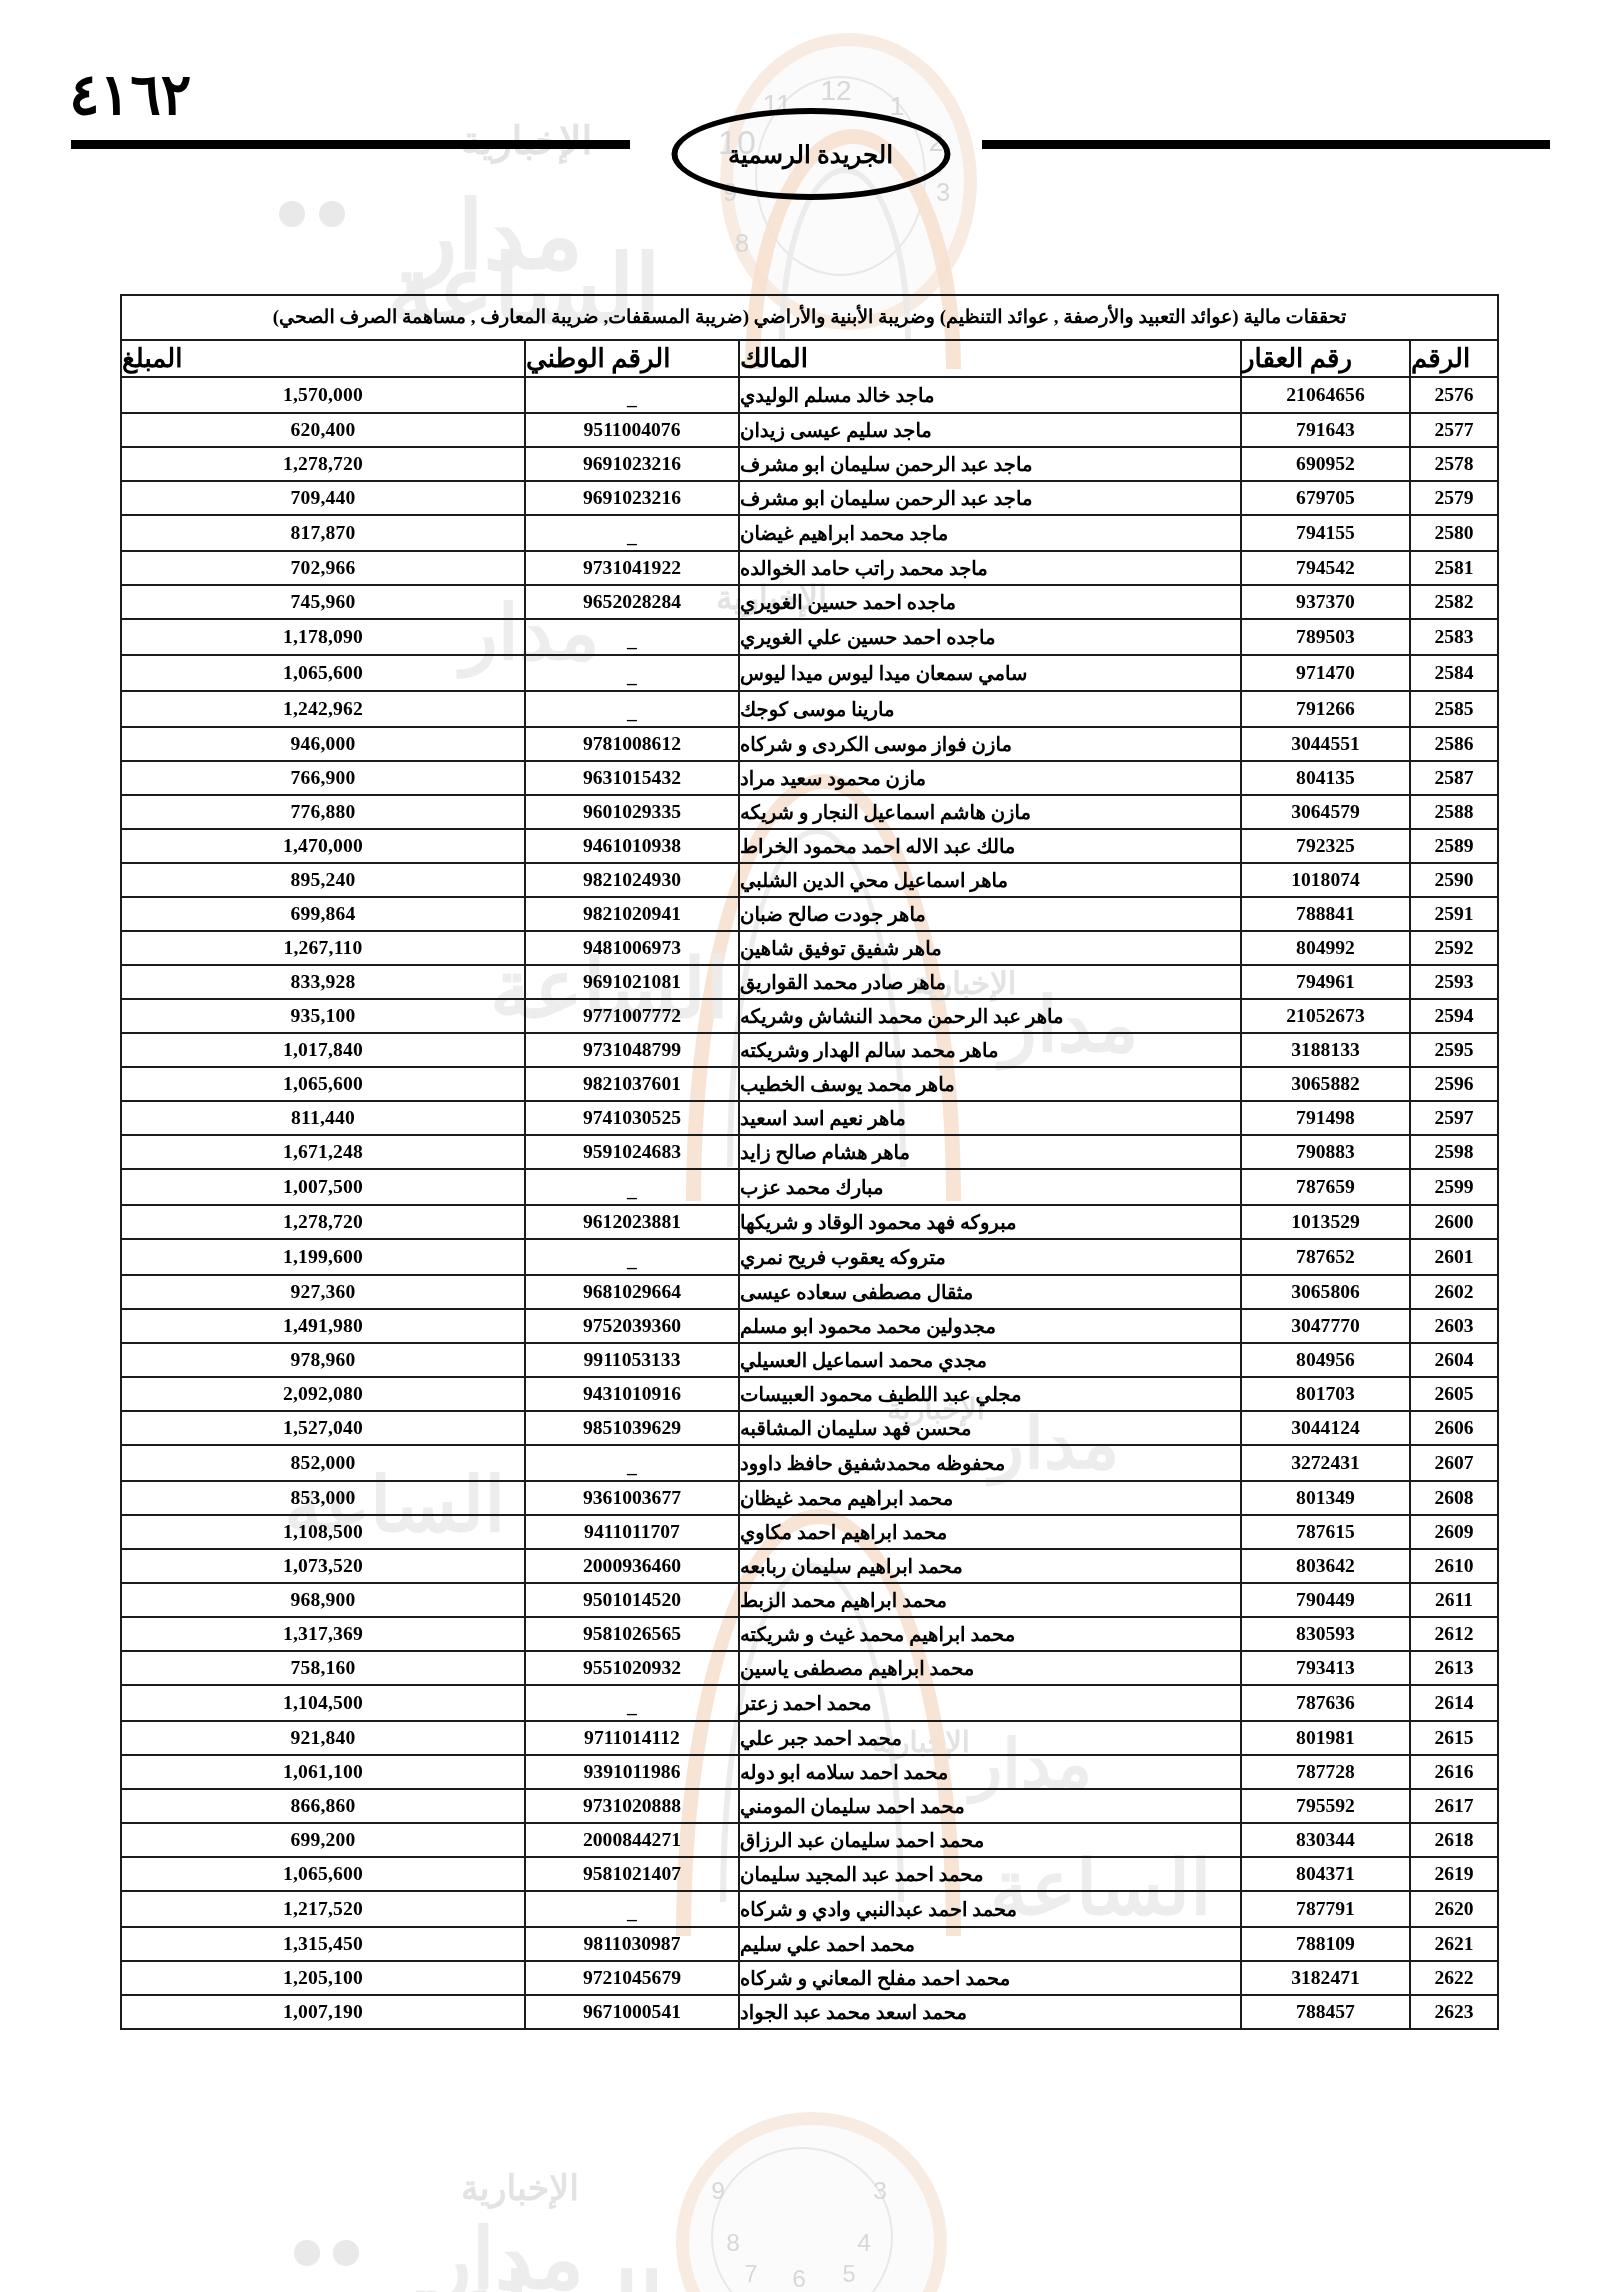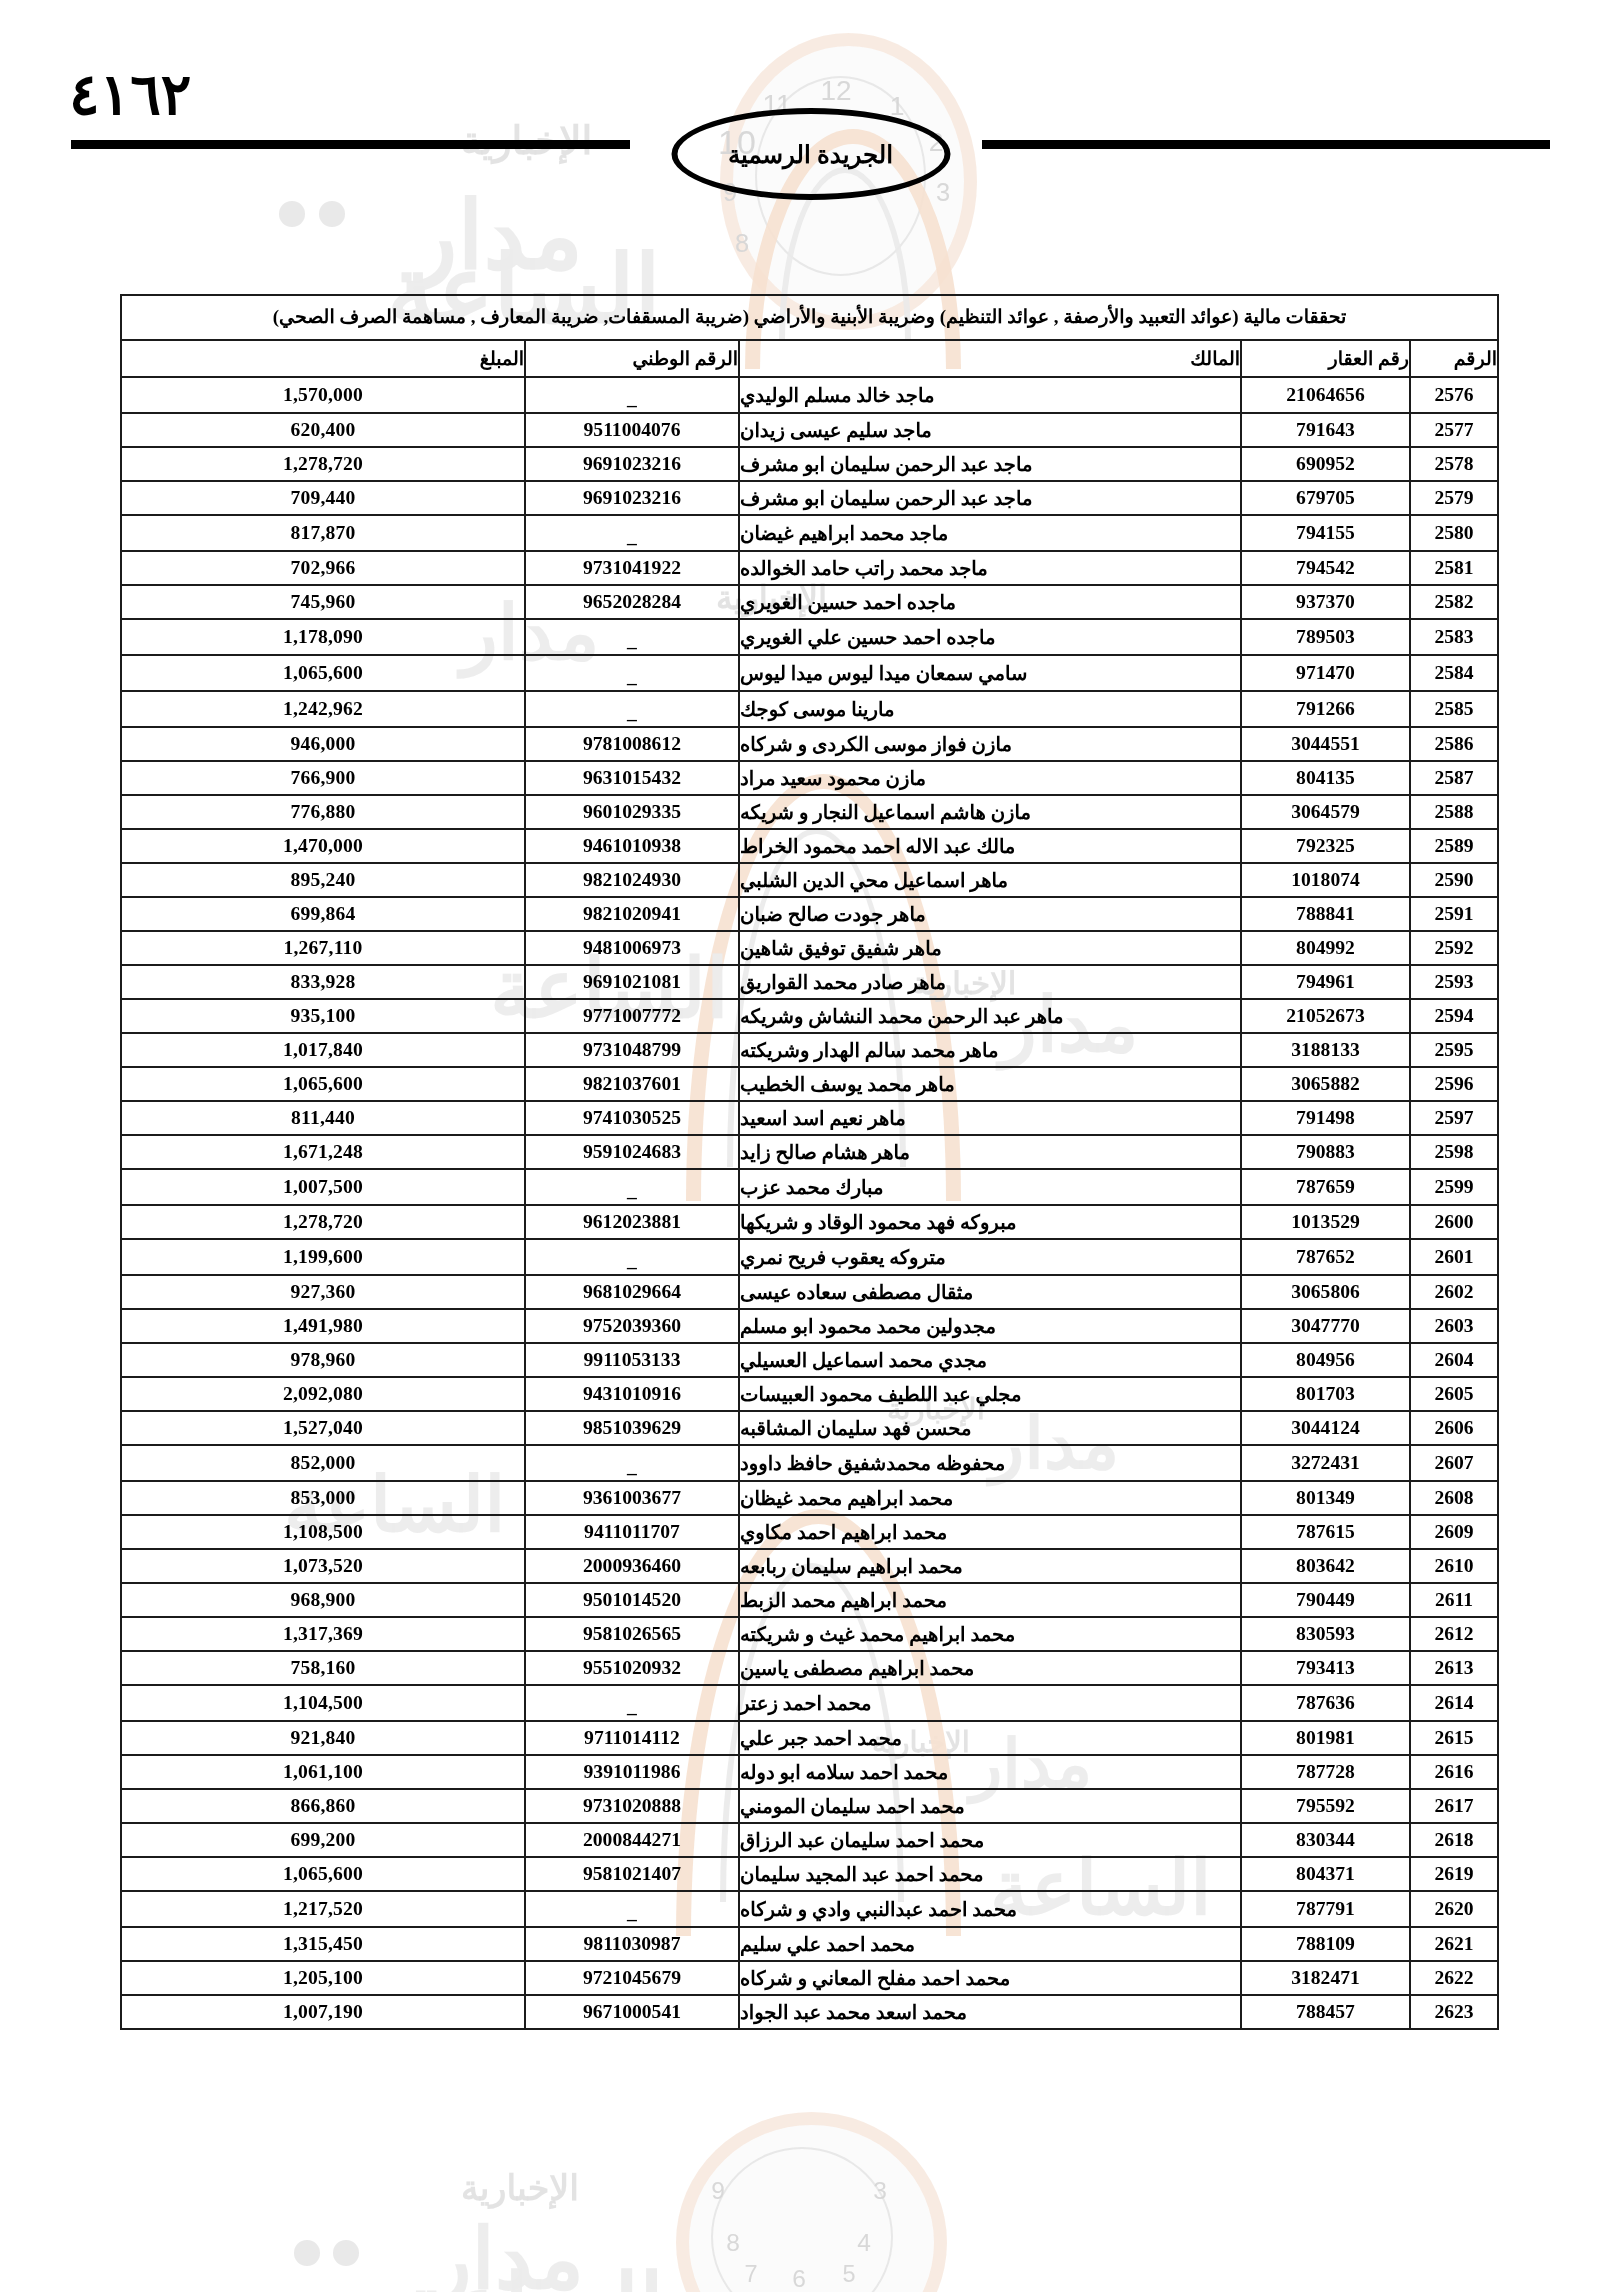--- a/index.html
+++ b/index.html
@@ -158,22 +158,22 @@
   }
   #table-title-cell {
     text-align: center;
     font-size: 19px;
     line-height: 1.45;
     padding: 6.9px 11.8px 8.8px 11.8px;
     font-weight: bold;
   }
   table.gazette thead th.colhead {
     height: 35px;
-    text-align: right;
-    font-size: 19px;
+    text-align: left;
+    font-size: 26px;
     vertical-align: middle;
   }
   
   col.c-seq     { width: 88px; }
   col.c-prop    { width: 169px; }
   col.c-owner   { width: 502px; }
   col.c-natid   { width: 214px; }
   col.c-amount  { width: 404px; }
 
   table.gazette tbody td {

